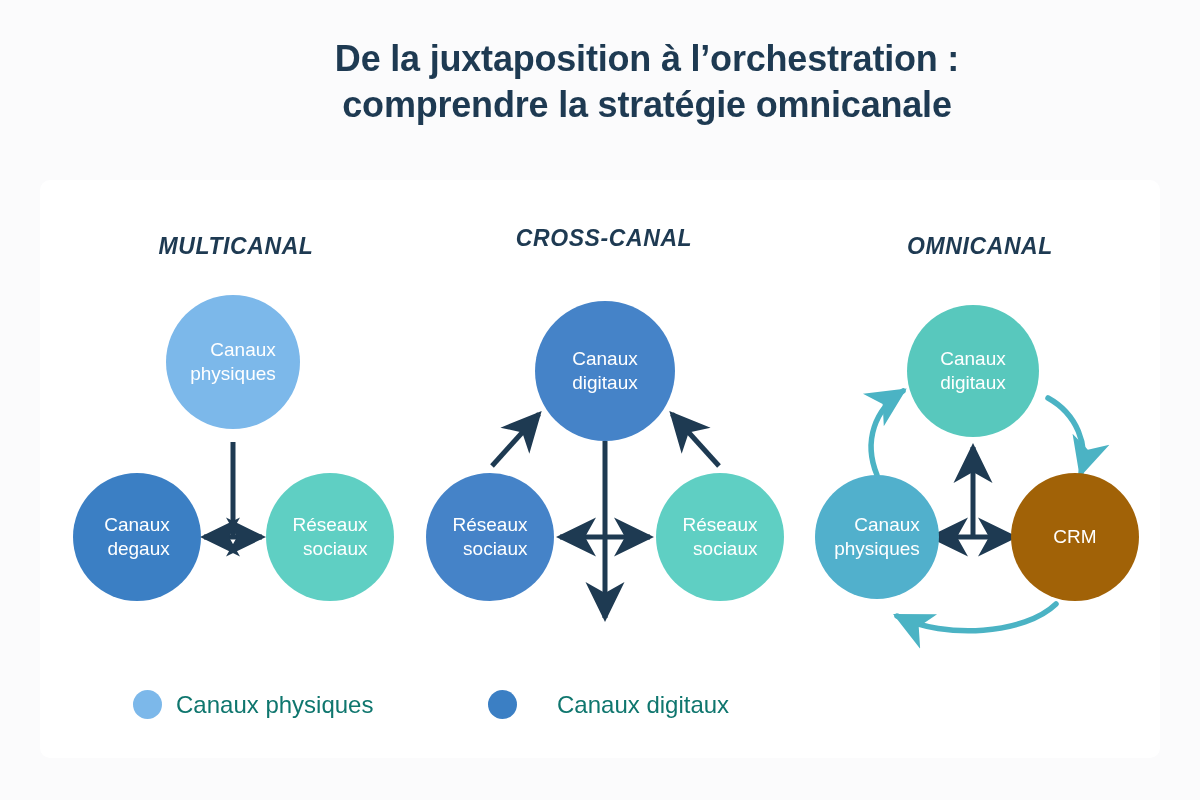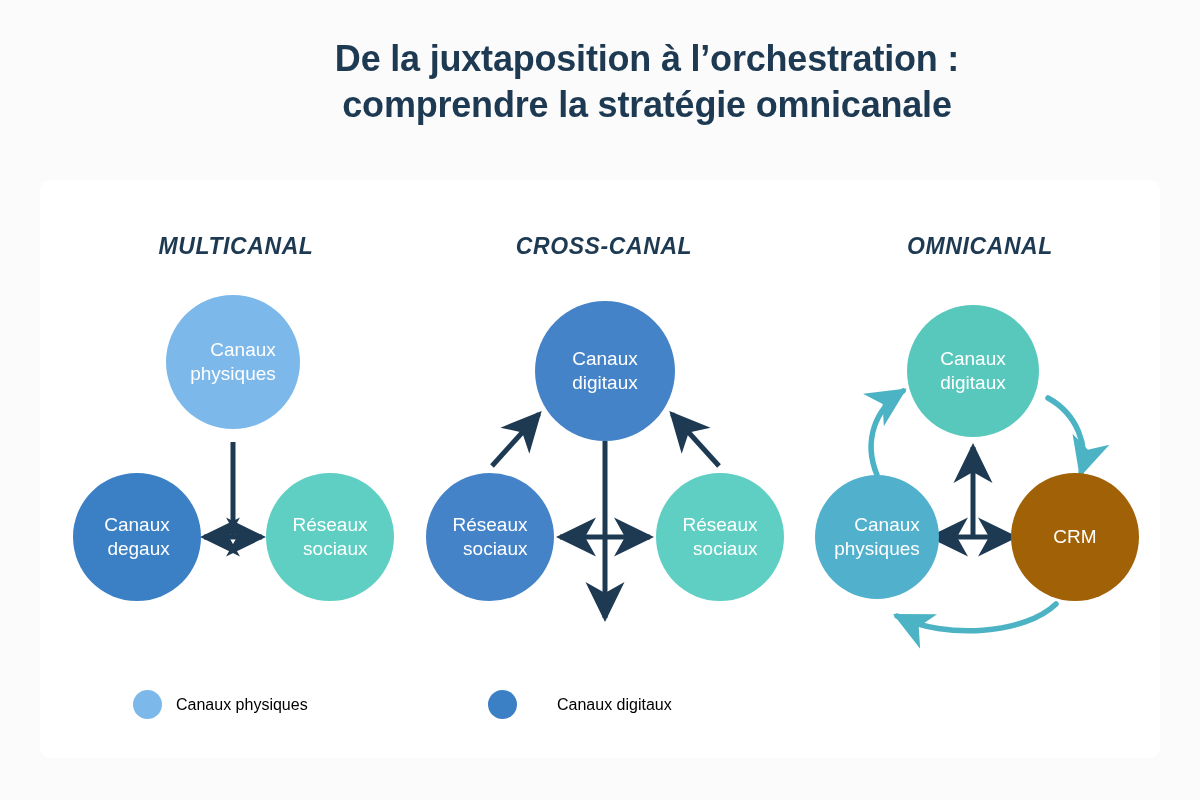--- a/index.html
+++ b/index.html
@@ -95,39 +95,39 @@
     align-items: center;
     gap: 14px;
   }
   .legend-dot {
     width: 29px;
     height: 29px;
     border-radius: 50%;
     flex: 0 0 auto;
   }
   .legend-label {
-    color: #000000;
-    font-size: 16px;
+    color: #0f766e;
+    font-size: 24px;
     white-space: nowrap;
   }
 </style>
 </head>
 <body>
 
 <div id="page">
 
   <div class="title">
     <span class="line">De la juxtaposition à l’orchestration :</span>
     <span class="line">comprendre la stratégie omnicanale</span>
   </div>
 
   <div class="card"></div>
 
   <div class="col-head" style="left:236px; top:233px;">MULTICANAL</div>
-  <div class="col-head" style="left:604px; top:233px;text-align:right;">CROSS-CANAL</div>
+  <div class="col-head" style="left:604px; top:225px;text-align:right;">CROSS-CANAL</div>
   <div class="col-head" style="left:980px; top:233px;">OMNICANAL</div>
 
   <svg class="arrows" viewBox="0 0 1200 800">
     <defs>
       <marker id="ahDark" markerWidth="9" markerHeight="9" refX="7.2" refY="4.5" orient="auto" markerUnits="strokeWidth">
         <path d="M0,0.6 L8,4.5 L0,8.4 L2.2,4.5 Z" fill="#1e3a52"></path>
       </marker>
       <marker id="ahTeal" markerWidth="8" markerHeight="8" refX="6.4" refY="4" orient="auto" markerUnits="strokeWidth">
         <path d="M0,0.5 L7.2,4 L0,7.5 L2,4 Z" fill="#4bb3c4"></path>
       </marker>

